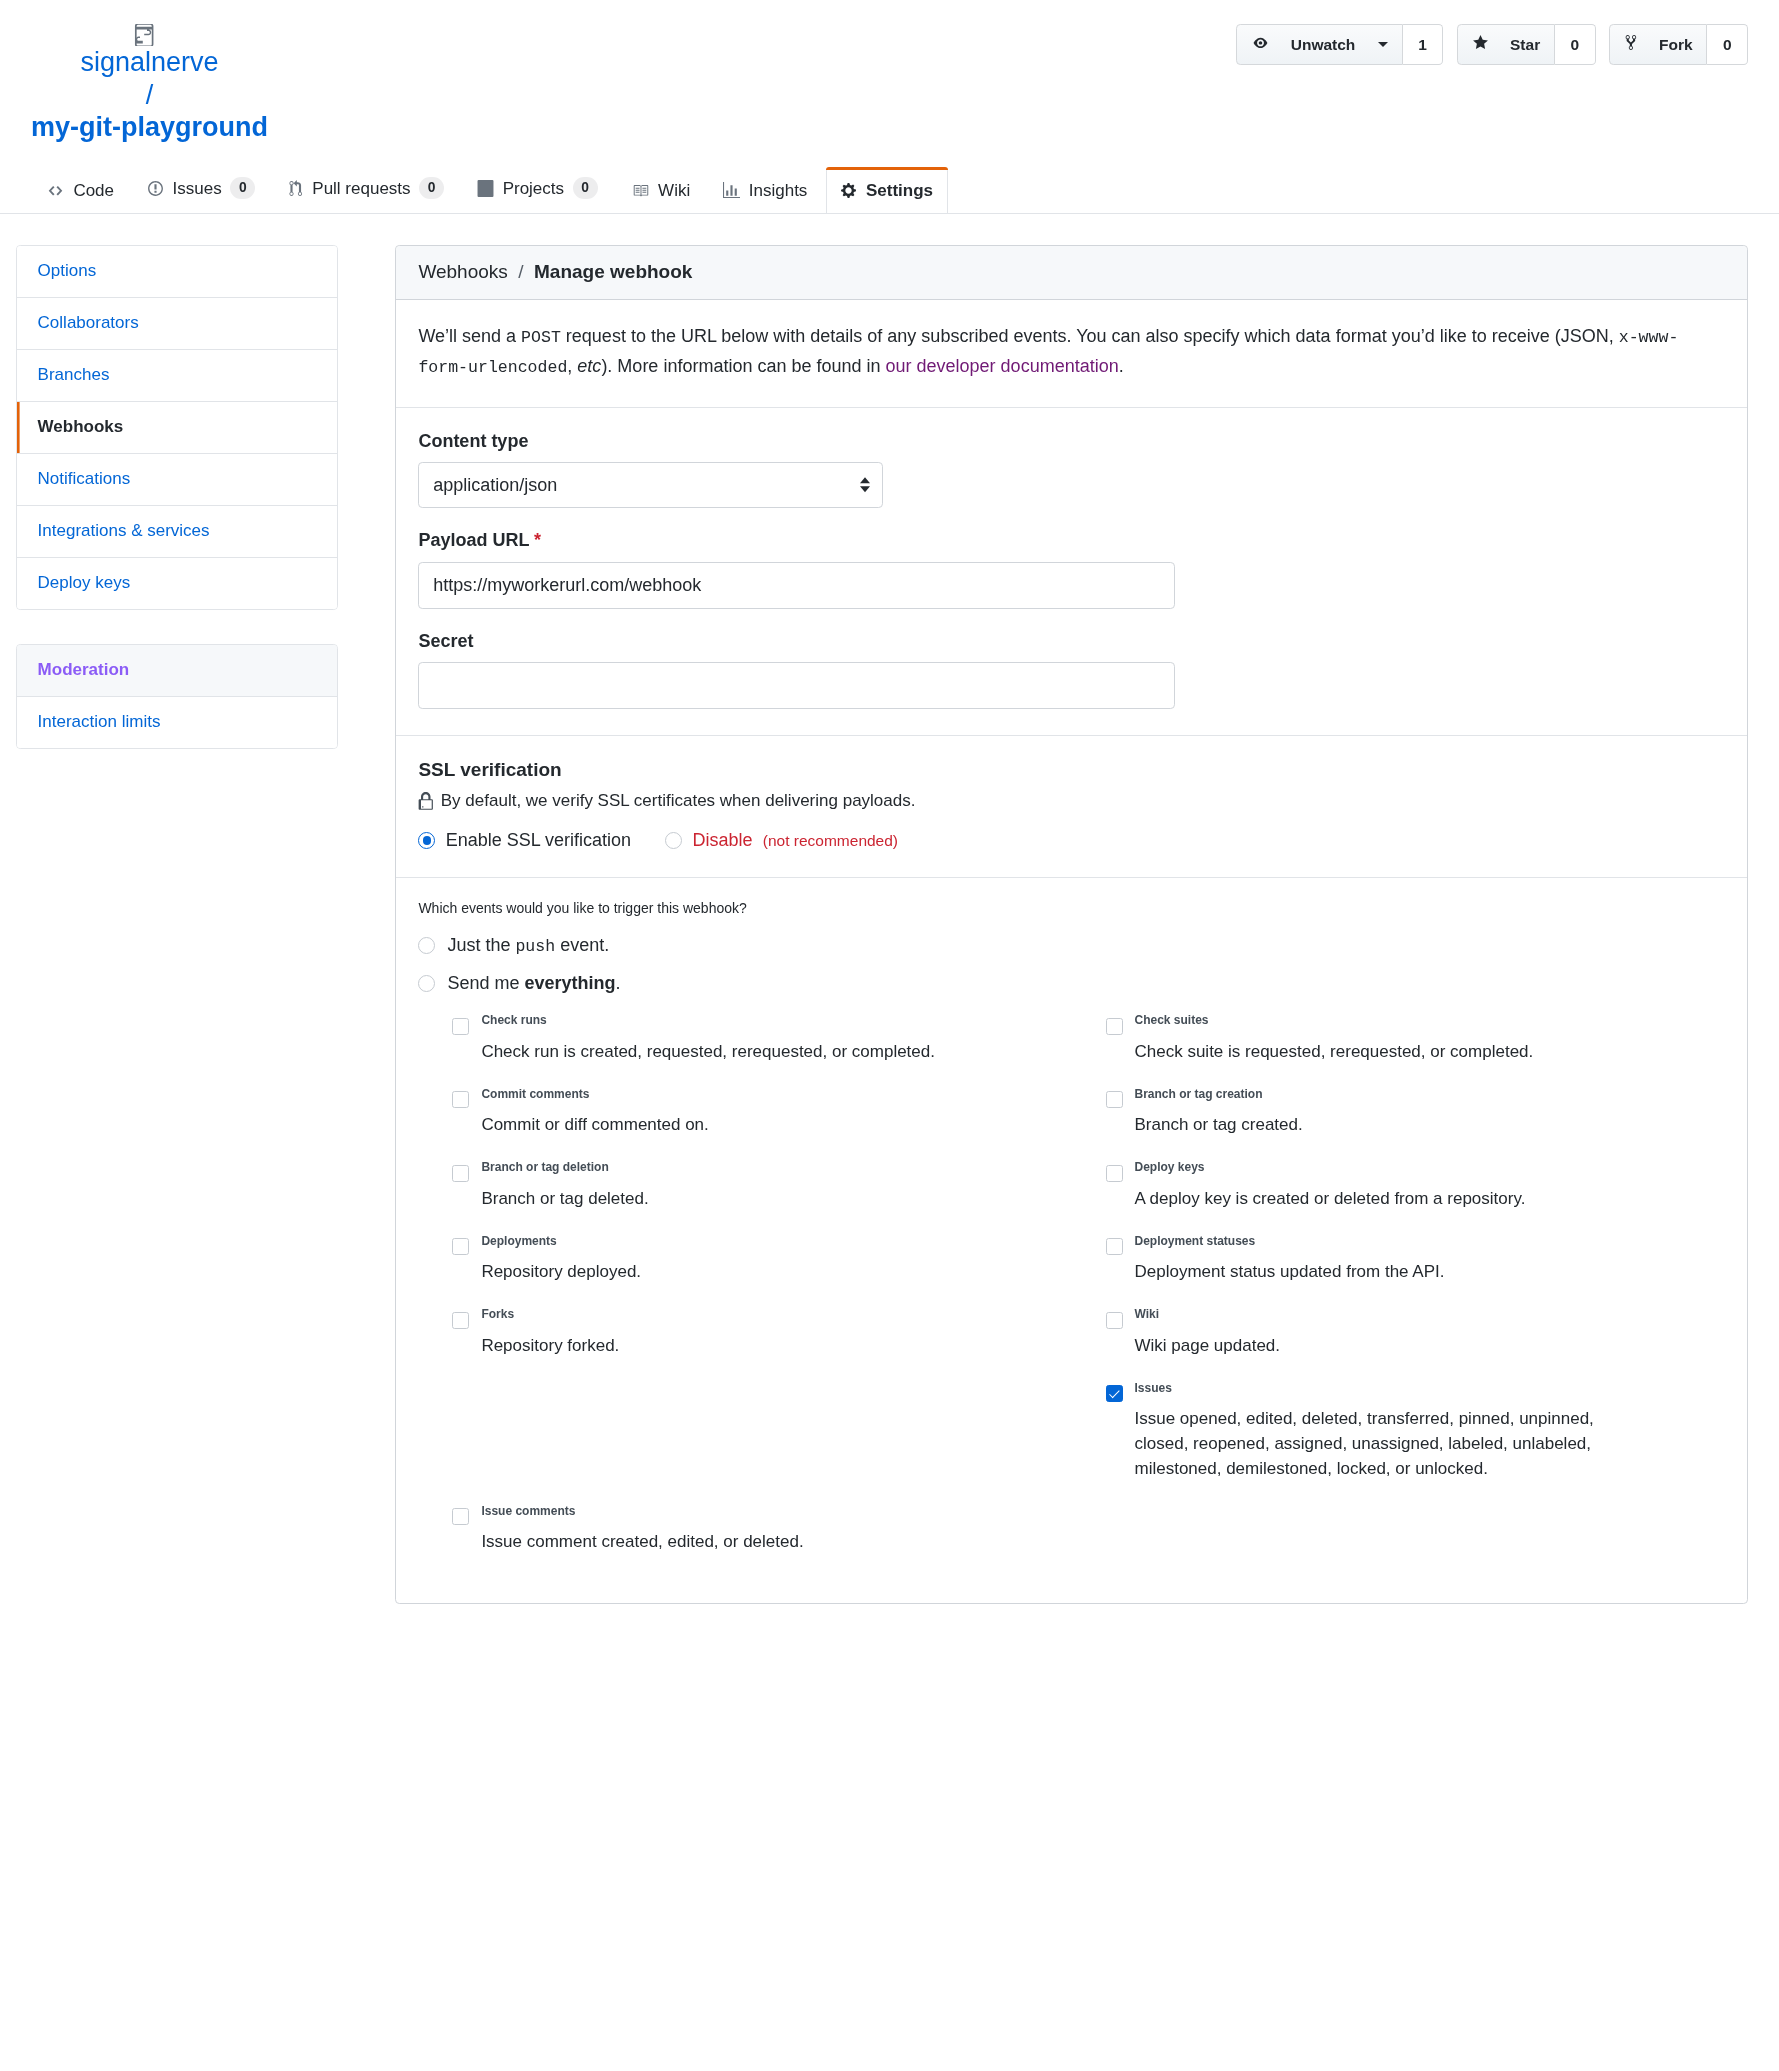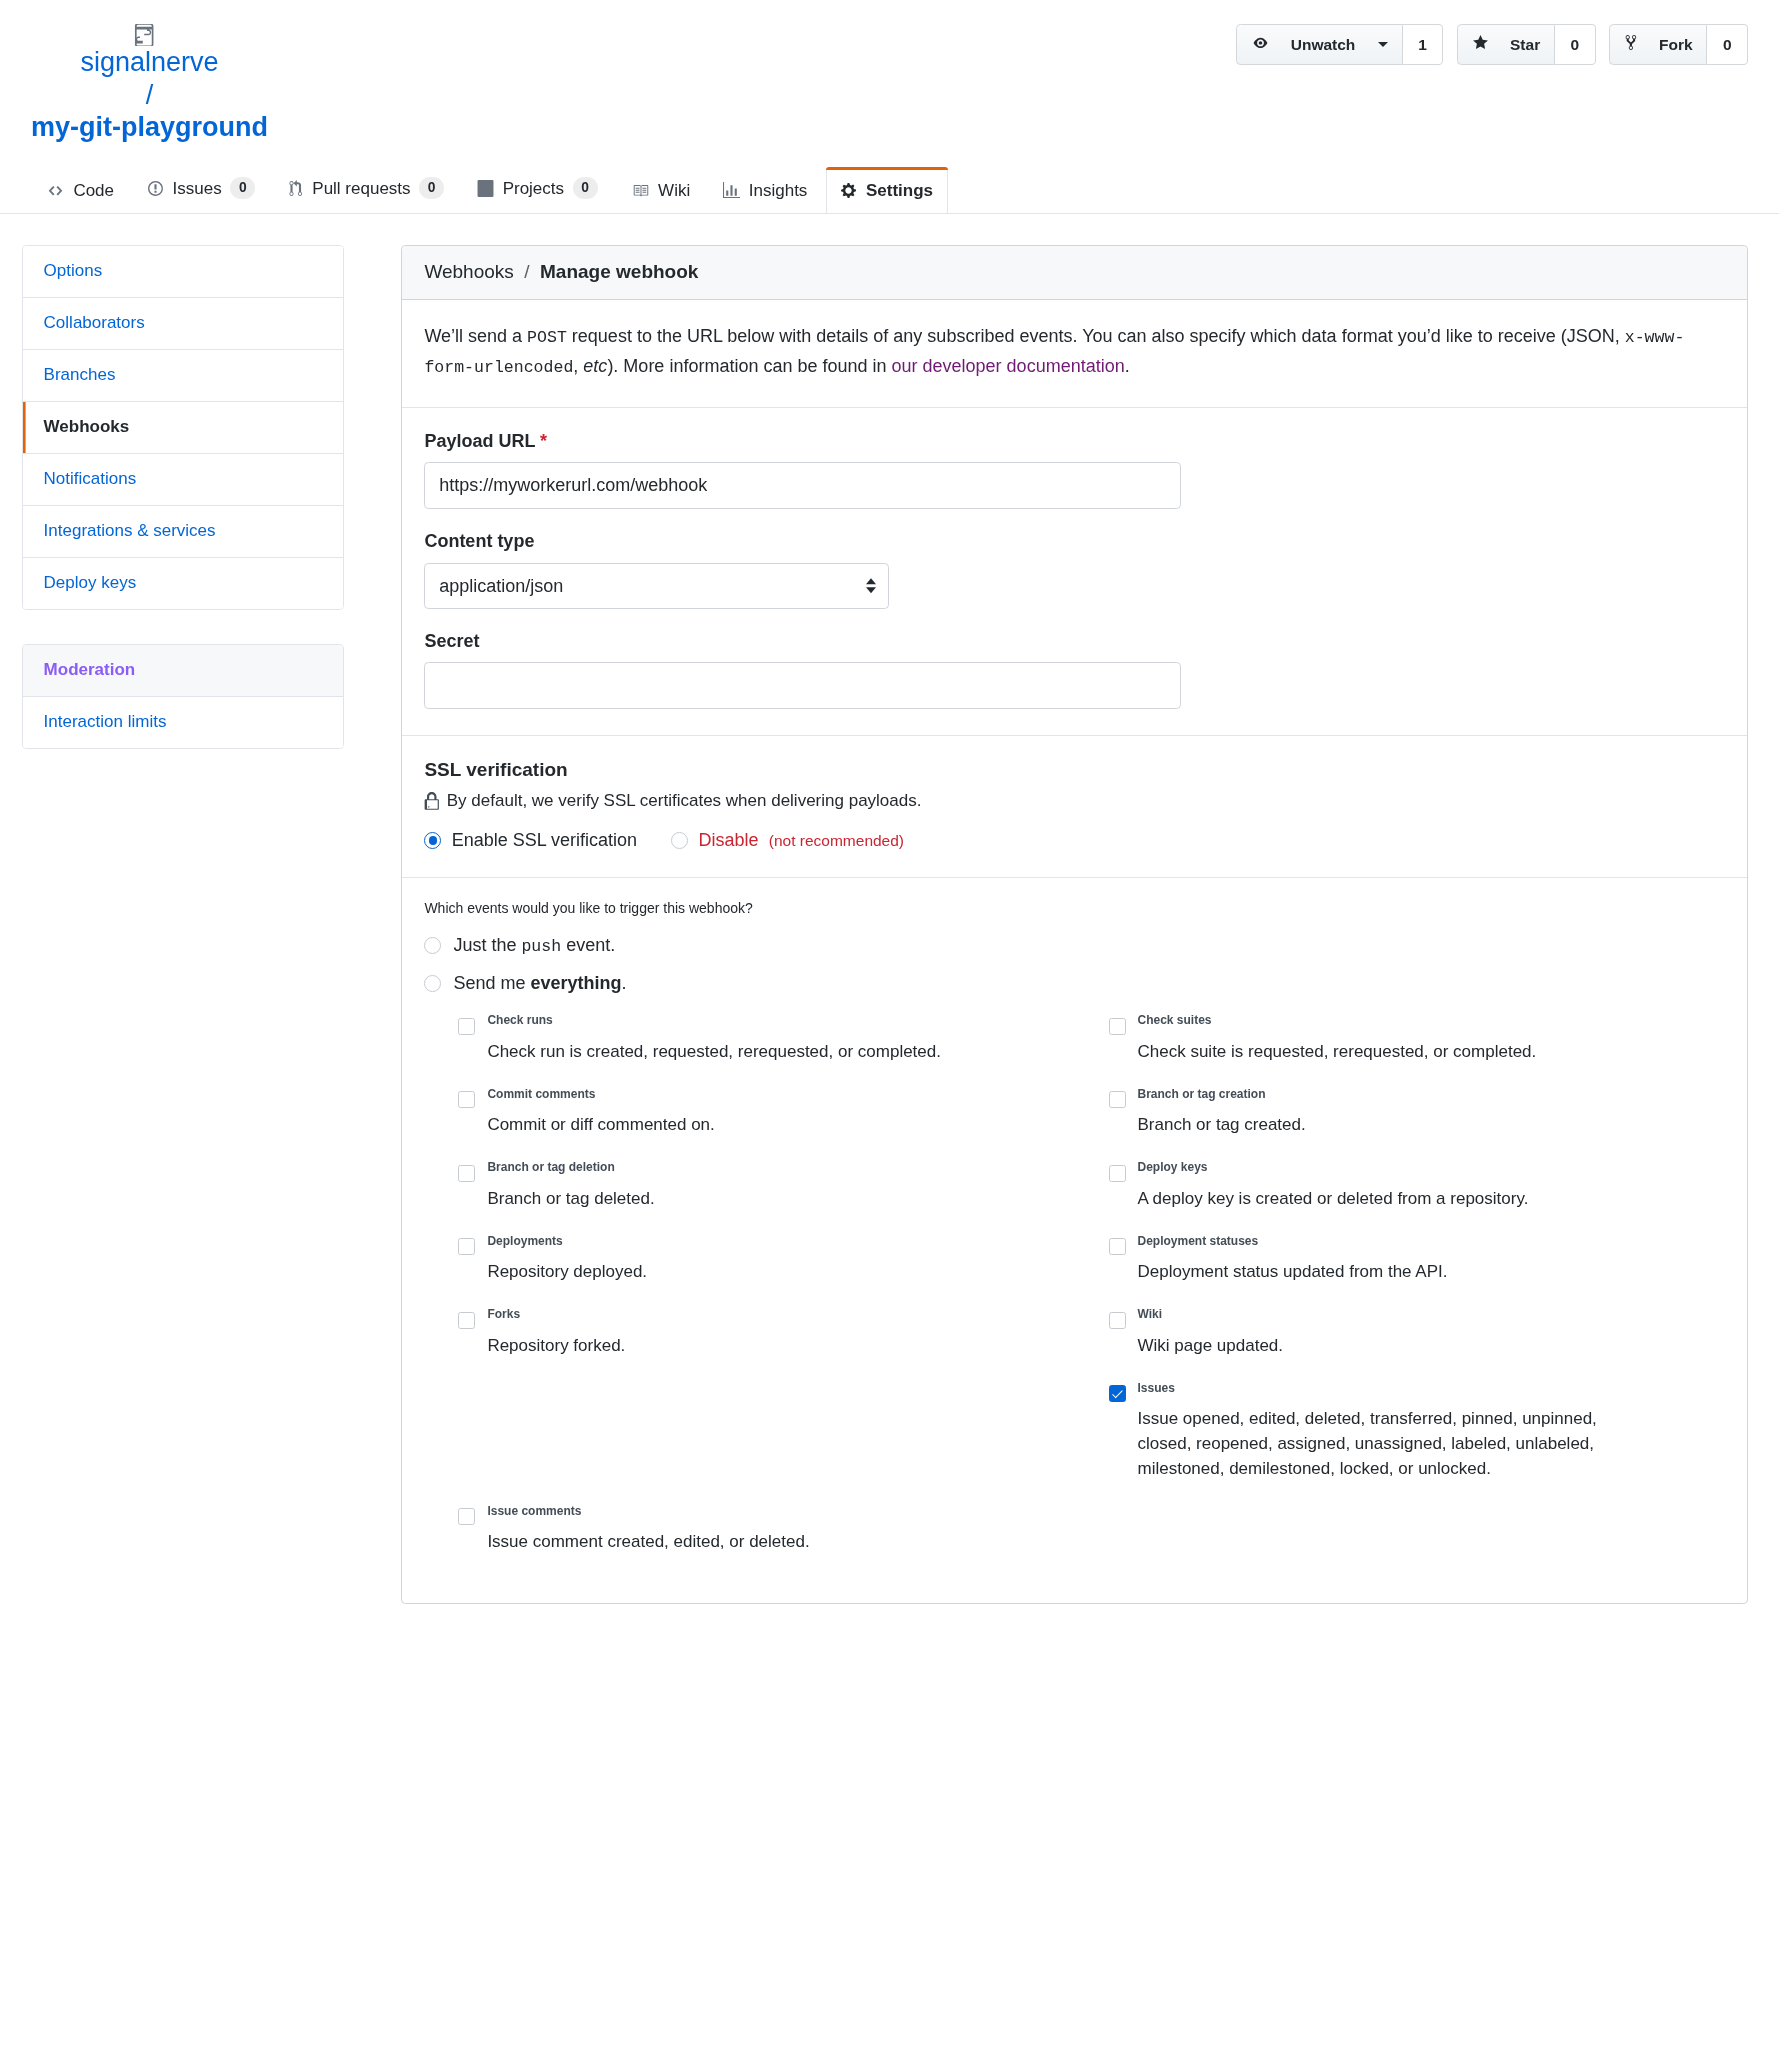--- a/index.html
+++ b/index.html
@@ -119,21 +119,21 @@
     padding: 2.6px 8.6px;
     font-size: 13.8px;
     font-weight: bold;
     color: #24292e;
     line-height: 1.2;
   }
 
   
   .page {
     display: flex;
-    padding: 31px 31px 0 22px;
+    padding: 31px 31px 0 16px;
     gap: 0;
     align-items: flex-start;
   }
   .sidebar { width: 379px; flex: 0 0 379px; padding-right: 57px; }
   .menu {
     border: 0.9px solid #e1e4e8;
     border-radius: 4.3px;
     overflow: hidden;
     background: #fff;
   }
@@ -480,39 +480,39 @@
       </div>
 
       <div class="box-section">
         <p class="intro">
           <span>We’ll send a </span><code class="mono">POST</code><span> request to the URL below with details of any subscribed events. You can also specify which data format you’d like to receive (JSON, </span><code class="mono">x-www-form-urlencoded</code><span>, </span><em>etc</em><span>). More information can be found in </span><a href="#">our developer documentation</a><span>.</span>
         </p>
       </div>
 
       <div class="box-section">
         <div class="field">
-          <label class="form-label">
-            <span>Payload URL</span>
-            <span class="required">*</span>
-          </label>
-          <input class="form-control" type="text" value="https://myworkerurl.com/webhook" style="">
-        </div>
-
-        <div class="field">
           <label class="form-label">Content type</label>
           <div class="select-wrap">
             <select>
               <option>application/json</option>
               <option>application/x-www-form-urlencoded</option>
             </select>
             <span class="select-arrows">
               <span class="arrow-up"></span>
                 <span class="arrow-down"></span>
             </span>
           </div>
+        </div>
+
+        <div class="field">
+          <label class="form-label">
+            <span>Payload URL</span>
+            <span class="required">*</span>
+          </label>
+          <input class="form-control" type="text" value="https://myworkerurl.com/webhook" style="">
         </div>
 
         <div class="field">
           <label class="form-label">Secret</label>
           <input class="form-control" type="text" value="" style="">
         </div>
       </div>
 
       <div class="box-section">
         <h3 class="section-title">SSL verification</h3>

